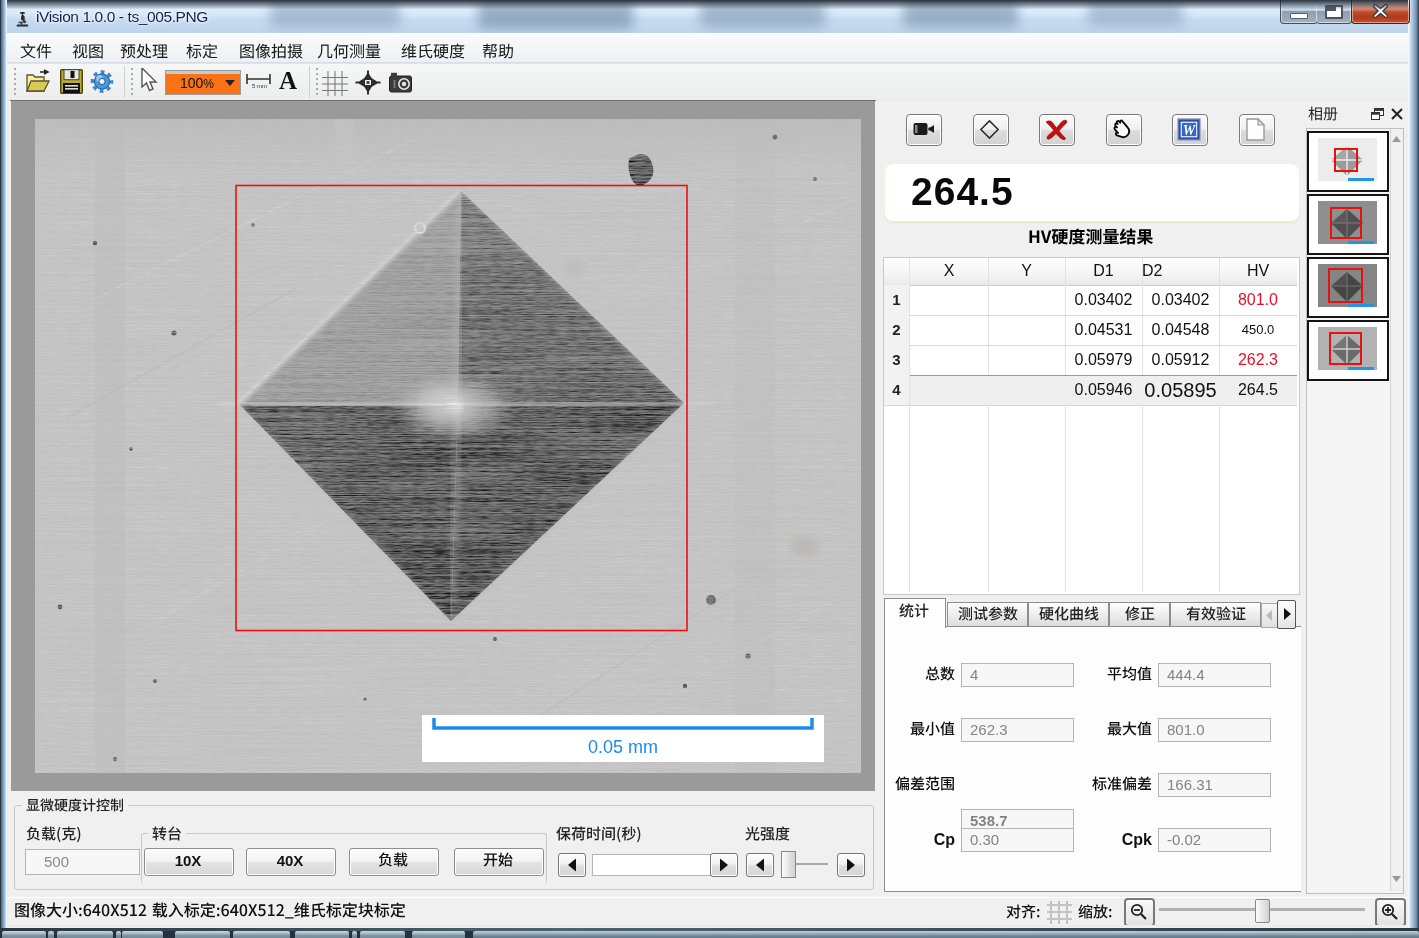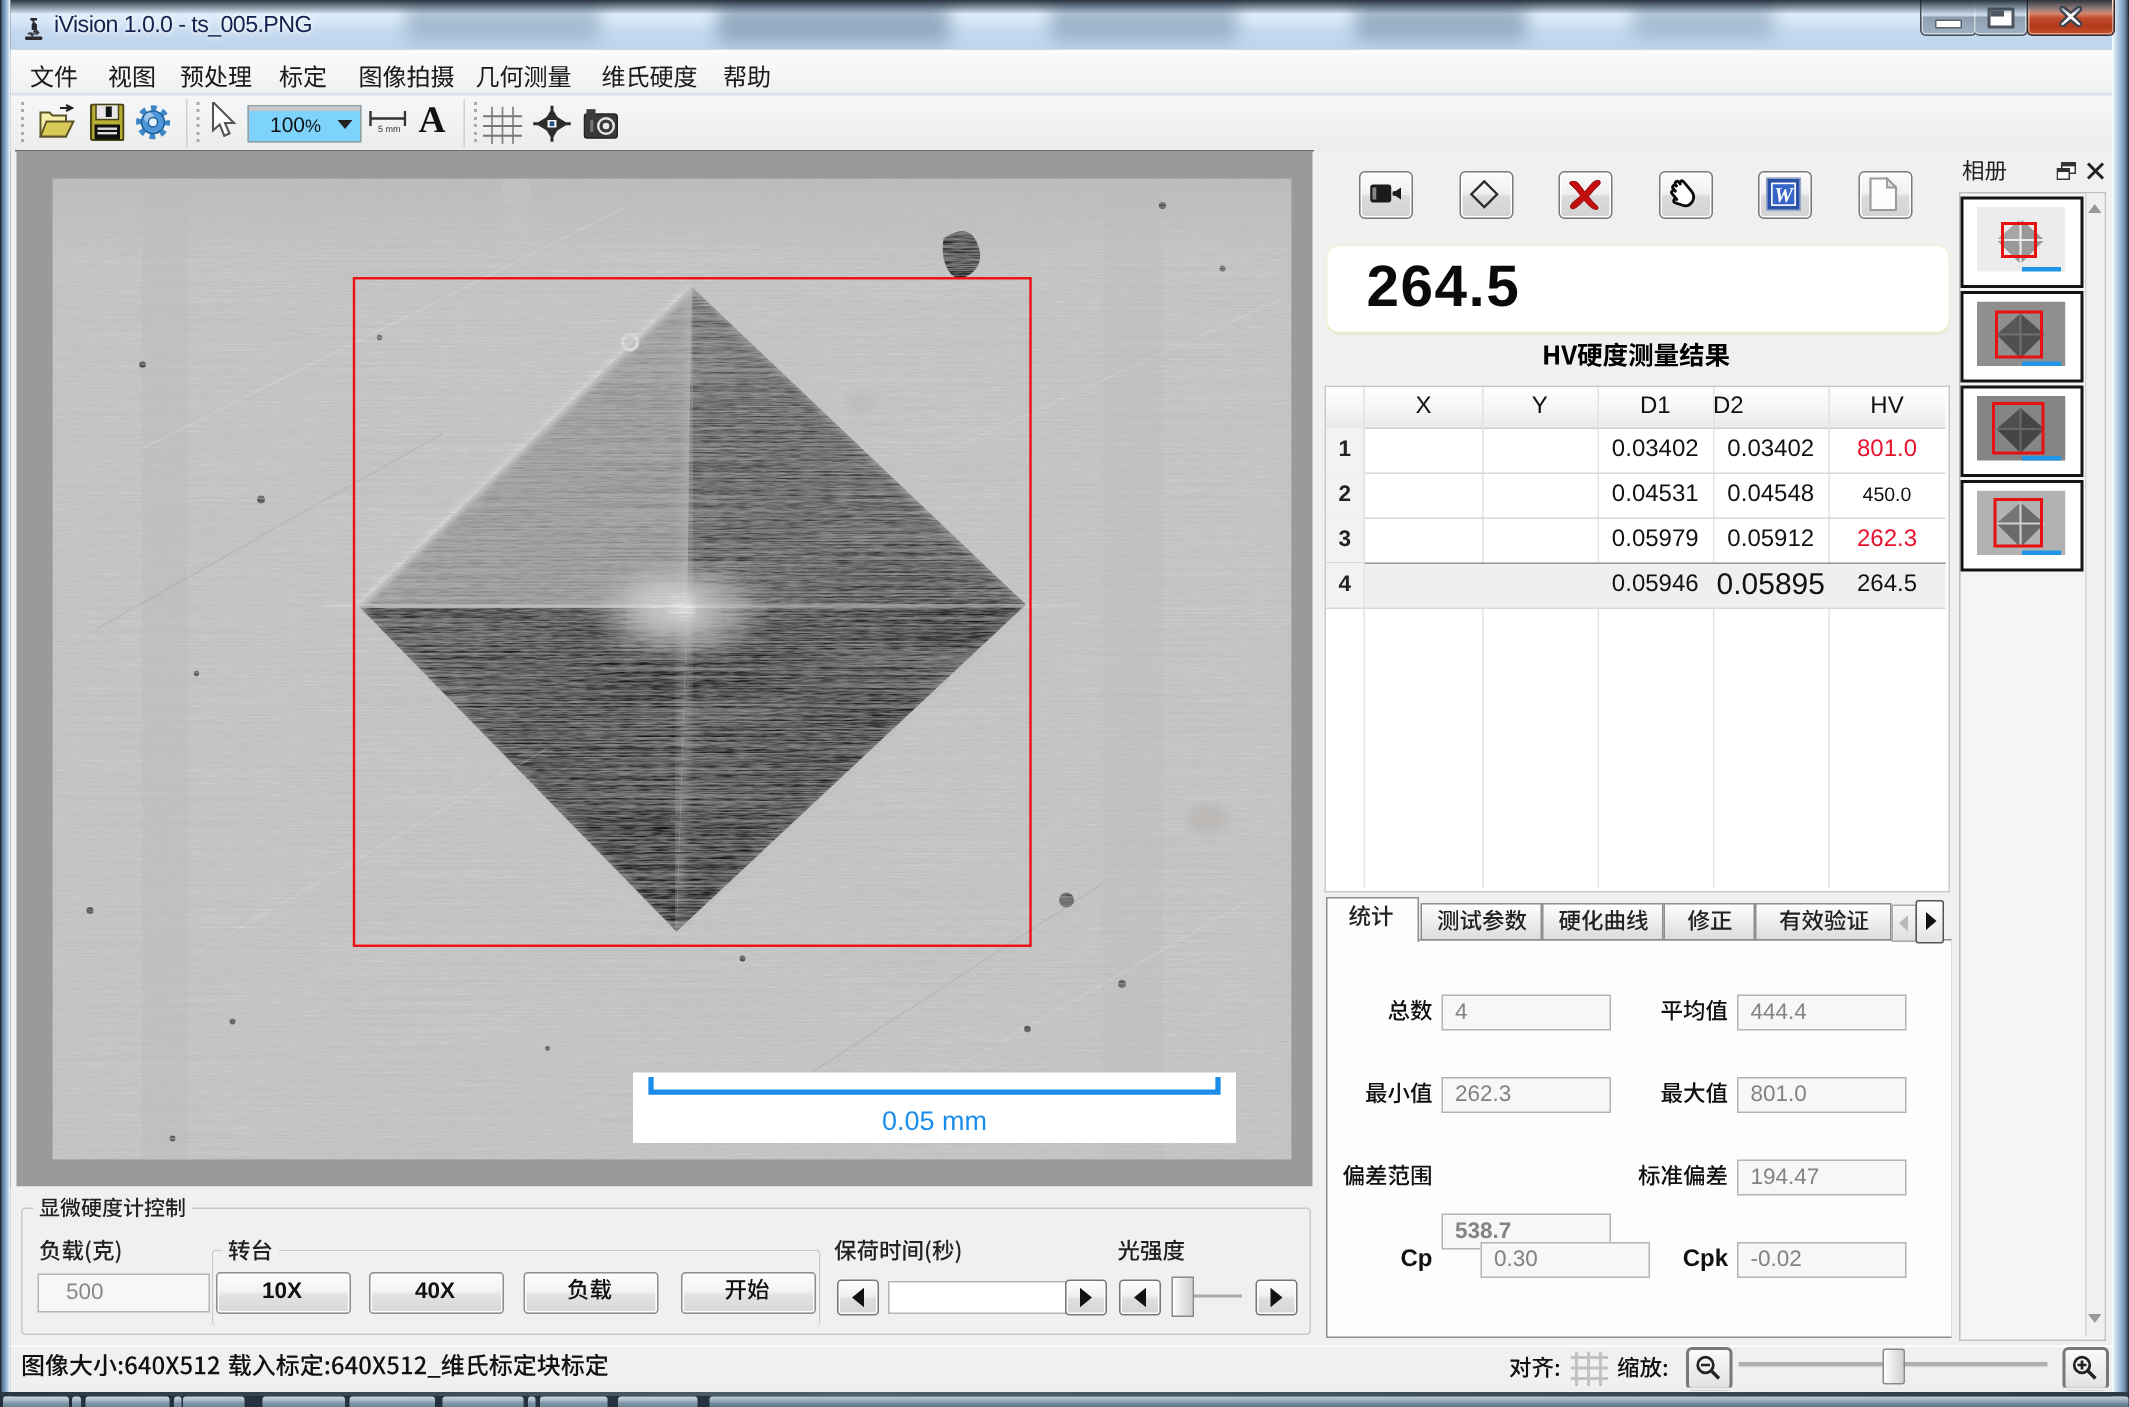--- a/index.html
+++ b/index.html
@@ -130,21 +130,21 @@
  <circle cx="12" cy="12" r="7.6" fill="none" stroke="#1c5d96" stroke-width="0.9"></circle>
  <circle cx="9.5" cy="9" r="3.4" fill="rgba(255,255,255,0.45)"></circle>
  <circle cx="12" cy="12" r="3.1" fill="#e6f2fc" stroke="#1c5d96" stroke-width="1"></circle>
  </g>
 </svg>
 
 <svg class="abs" style="left:141px;top:68px" width="18" height="26" viewBox="0 0 18 26">
  <path d="M1 0 L1 19 L5.5 15 L8.5 22.5 L12 21 L9 14 L15 14 Z" fill="#fff" stroke="#555" stroke-width="1.4"></path>
 </svg>
 
-<div class="abs" style="left:165px;top:70px;width:74px;height:23px;border:1px solid #9c9c9c;background:#7dd3fc;">
+<div class="abs" style="left:165px;top:70px;width:74px;height:23px;border:1px solid #9c9c9c;background:#f97316;">
  <div style="position:absolute;left:0;top:0;width:74px;height:3px;background:#c9c9c9;"></div>
  <div style="position:absolute;left:14px;top:4px;font-size:14px;color:#111;">100<span style="font-size:12px">%</span></div>
  <svg style="position:absolute;right:5px;top:9px" width="10" height="6" viewBox="0 0 10 6">
         <path d="M0 0 L10 0 L5 6 Z" fill="#222"></path>
       </svg>
 </div>
 
 <svg class="abs" style="left:246px;top:74px" width="25" height="15" viewBox="0 0 25 15">
  <path d="M1 0 L1 10 M24 0 L24 10 M1 5 L24 5" stroke="#333" stroke-width="1.6" fill="none"></path>
  <text x="6" y="14" font-size="6" fill="#333" font-family="Liberation Sans">5 mm</text>
@@ -445,23 +445,23 @@
       <svg width="61" height="17" viewBox="0 0 61 17" style="display:block">
         <path transform="translate(0,13.2)" d="M5.3 -11.1V-8.0C5.3 -5.7 5.2 -2.2 4.1 0.3C4.4 0.4 5.0 0.9 5.2 1.1C6.3 -1.3 6.6 -4.7 6.6 -7.2H13.8V-11.1H10.5C10.3 -11.6 10.0 -12.2 9.7 -12.7L8.4 -12.4C8.6 -12.0 8.8 -11.5 9.0 -11.1ZM4.0 -12.6C3.2 -10.4 1.8 -8.2 0.4 -6.8C0.6 -6.4 1.0 -5.7 1.1 -5.3C1.6 -5.8 2.0 -6.3 2.4 -6.9V1.2H3.8V-9.0C4.4 -10.0 4.9 -11.1 5.3 -12.2ZM6.6 -9.9H12.4V-8.3H6.6ZM12.9 -5.2V-3.2H11.8V-5.2ZM6.7 -6.3V1.2H7.8V-2.1H8.8V0.8H9.8V-2.1H10.8V0.8H11.8V-2.1H12.9V-0.1C12.9 0.0 12.8 0.1 12.7 0.1C12.6 0.1 12.2 0.1 11.8 0.1C12.0 0.4 12.2 0.8 12.2 1.2C12.8 1.2 13.3 1.1 13.6 0.9C13.9 0.7 14.0 0.4 14.0 -0.1V-6.3ZM7.8 -3.2V-5.2H8.8V-3.2ZM9.8 -5.2H10.8V-3.2H9.8Z M25.2 -12.7C24.9 -12.1 24.5 -11.3 24.1 -10.7H21.0C20.7 -11.3 20.2 -12.1 19.7 -12.6L18.5 -12.1C18.8 -11.7 19.1 -11.2 19.4 -10.7H16.5V-9.4H21.5L21.2 -8.4H17.3V-7.1H20.8C20.7 -6.8 20.5 -6.4 20.4 -6.1H15.9V-4.7H19.6C18.6 -3.1 17.3 -1.8 15.5 -0.9C15.8 -0.6 16.3 0.0 16.5 0.3C18.0 -0.5 19.2 -1.6 20.2 -3.0V-2.4H23.2V-0.6H18.2V0.7H29.1V-0.6H24.7V-2.4H28.0V-3.7H20.7C20.9 -4.0 21.1 -4.4 21.3 -4.7H29.1V-6.1H21.9C22.1 -6.4 22.2 -6.8 22.4 -7.1H27.8V-8.4H22.7L23.0 -9.4H28.6V-10.7H25.7C26.1 -11.2 26.4 -11.7 26.8 -12.3Z M31.1 0.1 32.0 1.2C33.2 0.1 34.5 -1.3 35.5 -2.6L34.7 -3.7C33.5 -2.3 32.1 -0.8 31.1 0.1ZM31.7 -7.8C32.5 -7.3 33.8 -6.5 34.4 -6.1L35.2 -7.2C34.6 -7.6 33.3 -8.3 32.5 -8.7ZM30.8 -5.0C31.7 -4.5 32.9 -3.9 33.5 -3.4L34.3 -4.5C33.7 -4.9 32.4 -5.5 31.5 -5.9ZM36.1 -8.2V-1.2C36.1 0.6 36.7 1.0 38.6 1.0C39.1 1.0 41.7 1.0 42.1 1.0C43.8 1.0 44.3 0.4 44.5 -1.7C44.1 -1.8 43.5 -2.1 43.1 -2.3C43.0 -0.7 42.9 -0.3 42.0 -0.3C41.4 -0.3 39.2 -0.3 38.7 -0.3C37.8 -0.3 37.6 -0.5 37.6 -1.2V-6.8H41.7V-4.4C41.7 -4.2 41.7 -4.2 41.4 -4.2C41.1 -4.2 40.2 -4.2 39.3 -4.2C39.5 -3.8 39.7 -3.3 39.8 -2.9C41.0 -2.9 41.9 -2.9 42.4 -3.1C43.0 -3.3 43.2 -3.7 43.2 -4.4V-8.2ZM39.5 -12.7V-11.4H35.5V-12.7H34.0V-11.4H30.8V-10.1H34.0V-8.8H35.5V-10.1H39.5V-8.8H40.9V-10.1H44.2V-11.4H40.9V-12.7Z M48.4 -9.4V-8.3H51.7V-7.2H49.0V-6.1H51.7V-5.1H48.2V-3.9H51.7V-1.1H53.0V-3.9H55.4C55.4 -3.3 55.3 -2.9 55.1 -2.8C55.0 -2.7 54.9 -2.7 54.8 -2.7C54.6 -2.7 54.2 -2.7 53.7 -2.8C53.9 -2.5 54.0 -2.0 54.0 -1.6C54.5 -1.6 55.1 -1.6 55.4 -1.7C55.7 -1.7 55.9 -1.8 56.2 -2.0C56.5 -2.3 56.6 -3.1 56.7 -4.6C56.8 -4.7 56.8 -5.1 56.8 -5.1H53.0V-6.1H56.0V-7.2H53.0V-8.3H56.6V-9.4H53.0V-10.5H51.7V-9.4ZM46.2 -12.1V1.2H47.5V0.5H57.5V1.2H58.9V-12.1ZM47.5 -0.6V-10.9H57.5V-0.6Z" fill="#111"></path>
       </svg>
     </div>
 <div class="fld" style="left:961px;top:809px;width:103px;height:22px;font-weight:bold;">538.7</div>
 <div style="position:absolute;left:1092.0px;top:776px">
       <svg width="61" height="17" viewBox="0 0 61 17" style="display:block">
         <path transform="translate(0,13.2)" d="M7.0 -11.6V-10.3H13.6V-11.6ZM11.6 -4.8C12.3 -3.3 13.0 -1.3 13.2 -0.1L14.5 -0.6C14.2 -1.8 13.5 -3.7 12.8 -5.2ZM7.2 -5.1C6.8 -3.6 6.2 -1.9 5.4 -0.9C5.7 -0.7 6.2 -0.4 6.5 -0.1C7.3 -1.3 8.0 -3.1 8.5 -4.9ZM6.3 -8.0V-6.7H9.4V-0.5C9.4 -0.3 9.4 -0.3 9.2 -0.3C8.9 -0.2 8.3 -0.2 7.6 -0.3C7.8 0.2 7.9 0.8 8.0 1.2C9.0 1.2 9.8 1.2 10.2 0.9C10.7 0.7 10.9 0.3 10.9 -0.5V-6.7H14.4V-8.0ZM2.9 -12.7V-9.6H0.6V-8.2H2.5C2.1 -6.5 1.2 -4.4 0.3 -3.3C0.6 -2.9 0.9 -2.3 1.1 -1.9C1.7 -2.8 2.4 -4.2 2.9 -5.7V1.2H4.2V-6.3C4.7 -5.6 5.2 -4.8 5.5 -4.3L6.3 -5.4C6.0 -5.8 4.7 -7.4 4.2 -7.9V-8.2H6.1V-9.6H4.2V-12.7Z M15.6 -11.4C16.3 -10.3 17.2 -8.8 17.6 -7.9L18.9 -8.6C18.5 -9.5 17.6 -11.0 16.9 -12.0ZM15.6 -0.1 17.1 0.6C17.8 -0.9 18.6 -2.8 19.2 -4.5L17.9 -5.2C17.2 -3.3 16.3 -1.3 15.6 -0.1ZM21.7 -5.8H24.6V-4.1H21.7ZM21.7 -7.0V-8.8H24.6V-7.0ZM24.1 -12.0C24.4 -11.4 24.9 -10.6 25.1 -10.0H22.0C22.4 -10.7 22.6 -11.5 22.9 -12.2L21.6 -12.5C20.9 -10.2 19.6 -7.9 18.0 -6.5C18.3 -6.3 18.9 -5.8 19.1 -5.5C19.5 -6.0 19.9 -6.5 20.4 -7.1V1.3H21.7V0.2H29.4V-1.0H26.0V-2.8H28.8V-4.1H26.0V-5.8H28.8V-7.0H26.0V-8.8H29.1V-10.0H25.6L26.5 -10.5C26.2 -11.0 25.7 -11.9 25.3 -12.6ZM21.7 -2.8H24.6V-1.0H21.7Z M35.3 -11.1V-8.0C35.3 -5.7 35.2 -2.2 34.1 0.3C34.4 0.4 35.0 0.9 35.2 1.1C36.3 -1.3 36.6 -4.7 36.6 -7.2H43.8V-11.1H40.5C40.3 -11.6 40.0 -12.2 39.7 -12.7L38.4 -12.4C38.6 -12.0 38.8 -11.5 39.0 -11.1ZM34.0 -12.6C33.2 -10.4 31.8 -8.2 30.4 -6.8C30.6 -6.4 31.0 -5.7 31.1 -5.3C31.6 -5.8 32.0 -6.3 32.4 -6.9V1.2H33.8V-9.0C34.4 -10.0 34.9 -11.1 35.3 -12.2ZM36.6 -9.9H42.4V-8.3H36.6ZM42.9 -5.2V-3.2H41.8V-5.2ZM36.7 -6.3V1.2H37.8V-2.1H38.8V0.8H39.8V-2.1H40.8V0.8H41.8V-2.1H42.9V-0.1C42.9 0.0 42.8 0.1 42.7 0.1C42.6 0.1 42.2 0.1 41.9 0.1C42.0 0.4 42.2 0.8 42.2 1.2C42.8 1.2 43.3 1.1 43.6 0.9C43.9 0.7 44.0 0.4 44.0 -0.1V-6.3ZM37.8 -3.2V-5.2H38.8V-3.2ZM39.8 -5.2H40.8V-3.2H39.8Z M55.2 -12.7C54.9 -12.1 54.5 -11.3 54.1 -10.7H51.0C50.7 -11.3 50.2 -12.1 49.7 -12.6L48.5 -12.1C48.8 -11.7 49.1 -11.2 49.4 -10.7H46.5V-9.4H51.5L51.2 -8.4H47.3V-7.1H50.8C50.7 -6.8 50.5 -6.4 50.4 -6.1H45.9V-4.7H49.6C48.6 -3.1 47.3 -1.8 45.5 -0.9C45.8 -0.6 46.3 0.0 46.5 0.3C48.0 -0.5 49.2 -1.6 50.2 -3.0V-2.4H53.2V-0.6H48.2V0.7H59.1V-0.6H54.7V-2.4H58.0V-3.7H50.7C50.9 -4.0 51.1 -4.4 51.3 -4.7H59.1V-6.1H51.9C52.1 -6.4 52.2 -6.8 52.4 -7.1H57.8V-8.4H52.7L53.0 -9.4H58.6V-10.7H55.7C56.1 -11.2 56.4 -11.7 56.8 -12.3Z" fill="#111"></path>
       </svg>
     </div>
-<div class="fld" style="left:1158px;top:773px;width:103px;height:22px;">194.47</div>
+<div class="fld" style="left:1158px;top:773px;width:103px;height:22px;">166.31</div>
 <div class="abs" style="left:895px;top:831px;width:60px;text-align:right;font-size:16px;font-weight:bold;color:#111;">Cp</div>
-<div class="fld" style="left:961px;top:828px;width:103px;height:22px;margin-left:26px;">0.30</div>
+<div class="fld" style="left:961px;top:828px;width:103px;height:22px;">0.30</div>
 <div class="abs" style="left:1092px;top:831px;width:60px;text-align:right;font-size:16px;font-weight:bold;color:#111;">Cpk</div>
 <div class="fld" style="left:1158px;top:828px;width:103px;height:22px;">-0.02</div>
 <div class="abs" style="left:1301px;top:101px;width:107px;height:797px;background:#f0f0f0;"></div>
 <div style="position:absolute;left:1308px;top:106px">
       <svg width="31" height="17" viewBox="0 0 31 17" style="display:block">
         <path transform="translate(0,13.2)" d="M8.2 -7.1H12.8V-4.5H8.2ZM8.2 -8.1V-10.7H12.8V-8.1ZM8.2 -3.5H12.8V-0.9H8.2ZM7.1 -11.7V1.1H8.2V0.2H12.8V1.1H13.9V-11.7ZM3.2 -12.6V-9.4H0.8V-8.3H3.1C2.5 -6.2 1.5 -3.9 0.4 -2.6C0.6 -2.4 0.9 -1.9 1.0 -1.6C1.8 -2.6 2.6 -4.3 3.2 -6.0V1.2H4.3V-5.7C4.9 -4.9 5.5 -4.0 5.8 -3.5L6.5 -4.4C6.2 -4.8 4.8 -6.4 4.3 -7.0V-8.3H6.5V-9.4H4.3V-12.6Z M23.2 -11.6V-7.0V-6.6H21.6V-11.6H17.3V-7.0V-6.6H15.6V-5.6H17.3C17.2 -3.5 16.9 -1.2 15.6 0.5C15.8 0.6 16.3 1.1 16.4 1.3C17.8 -0.6 18.2 -3.3 18.4 -5.6H20.5V-0.2C20.5 0.0 20.4 0.1 20.2 0.1C20.0 0.1 19.3 0.1 18.6 0.1C18.7 0.3 18.9 0.8 18.9 1.1C20.0 1.1 20.6 1.1 21.0 0.9C21.4 0.7 21.6 0.4 21.6 -0.2V-5.6H23.1C23.1 -3.6 22.8 -1.3 21.6 0.5C21.9 0.6 22.3 1.0 22.5 1.2C23.7 -0.6 24.1 -3.3 24.2 -5.6H26.7V-0.2C26.7 0.0 26.6 0.1 26.3 0.1C26.1 0.1 25.4 0.1 24.6 0.1C24.8 0.4 24.9 0.9 25.0 1.2C26.1 1.2 26.8 1.2 27.2 1.0C27.6 0.8 27.8 0.5 27.8 -0.2V-5.6H29.4V-6.6H27.8V-11.6ZM18.4 -10.6H20.5V-6.6H18.4V-7.0ZM24.3 -6.6V-7.0V-10.6H26.7V-6.6Z" fill="#222"></path>
       </svg>
     </div>
 
 <svg class="abs" style="left:1371px;top:108px" width="13" height="12" viewBox="0 0 13 12">

